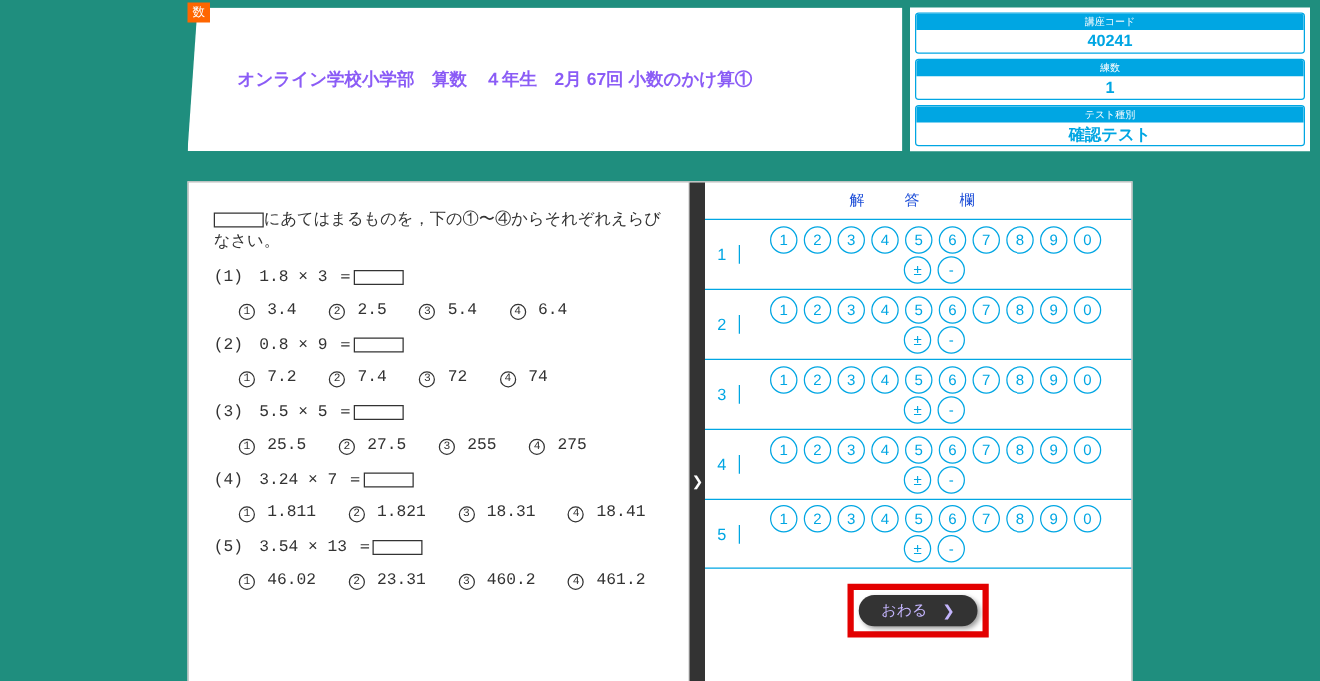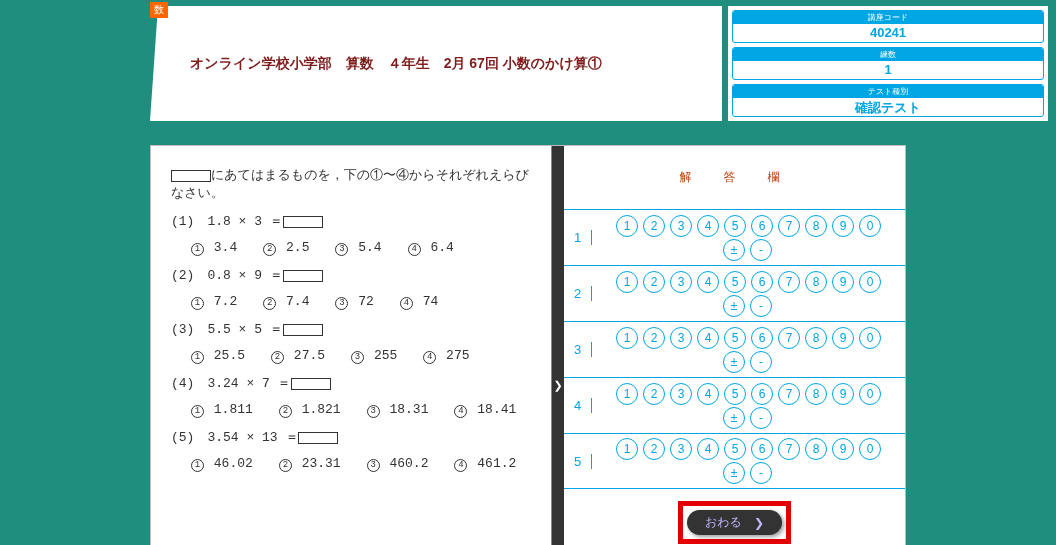--- a/index.html
+++ b/index.html
@@ -1,31 +1,31 @@
 <!DOCTYPE html>
 <html><head>
   <meta charset="utf-8">
   <style>
     * { box-sizing: border-box; margin: 0; padding: 0; }
     body { background: #1f8e7e; font-family: Arial, sans-serif; height: 545px; width: 1056px; overflow: hidden; }
     .top-bar { display: flex; gap: 6px; padding: 6px 8px 6px 150px; align-items: stretch; }
     .subject-badge { position: absolute; top: 2px; left: 150px; background: #ff6600; color: #fff; font-size: 10px; padding: 1px 4px; z-index: 10; }
     .title-panel { background: #fff; flex: 1; display: flex; align-items: center; padding: 4px 40px 4px 40px; clip-path: polygon(8px 0, 100% 0, 100% 100%, 0 100%); }
-    .title-text { color: #7f1d1d; font-size: 14px; font-weight: bold; }
+    .title-text { color: #8b5cf6; font-size: 14px; font-weight: bold; }
     .info-panel { background: #fff; width: 320px; display: flex; gap: 4px; padding: 4px; flex-direction: column; }
     .info-box { border: 1px solid #00a6e3; border-radius: 3px; flex: 1; text-align: center; overflow: hidden; }
     .info-box-label { background: #00a6e3; color: #fff; font-size: 8px; padding: 1px; }
     .info-box-value { color: #00a6e3; font-size: 13px; padding: 1px; font-weight: bold; }
     .main { display: flex; margin: 18px 150px 0 150px; background: #fff; height: 480px; position: relative; border: 1px solid #bbb; }
     .question-pane { width: 400px; padding: 20px 20px; font-size: 13px; color: #333; overflow: auto; }
     .vbar1 { width: 1px; background: #888; }
     .vbar-dark { width: 12px; background: #333; position: relative; display: flex; align-items: center; justify-content: center; }
     .arrow { color: #fff; font-size: 11px; }
     .answer-pane { flex: 1; display: flex; flex-direction: column; }
-    .answer-title { text-align: center; color: #c2410c; font-size: 12px; letter-spacing: 10px; padding: 23px; }
+    .answer-title { text-align: center; color: #1d4ed8; font-size: 12px; letter-spacing: 10px; padding: 6px; }
     .answer-row { border-top: 1px solid #00a6e3; display: flex; align-items: center; min-height: 56px; }
     .answer-row:last-of-type { border-bottom: 1px solid #00a6e3; }
     .row-num { width: 28px; text-align: center; color: #00a6e3; font-size: 13px; border-right: 1px solid #00a6e3; height: 100%; display: flex; align-items: center; justify-content: center; }
     .bubbles { flex: 1; display: flex; flex-direction: column; align-items: center; gap: 2px; padding: 4px 4px; }
     .bubble-line { display: flex; gap: 5px; }
     .bubble-line.second { padding-left: 127px; width: 100%; }
     .bubble { width: 22px; height: 22px; border: 1.5px solid #00a6e3; border-radius: 50%; display: flex; align-items: center; justify-content: center; color: #00a6e3; font-size: 12px; cursor: pointer; }
     .end-wrap { text-align: center; padding: 12px; }
     .end-highlight { display: inline-block; border: 5px solid #e30000; padding: 4px; }
     .end-btn { background: #333; color: #c4b5fd; border-radius: 16px; padding: 4px 18px; font-size: 12px; display: inline-flex; align-items: center; gap: 12px; cursor: pointer; box-shadow: 2px 2px 4px rgba(0,0,0,0.4); }

